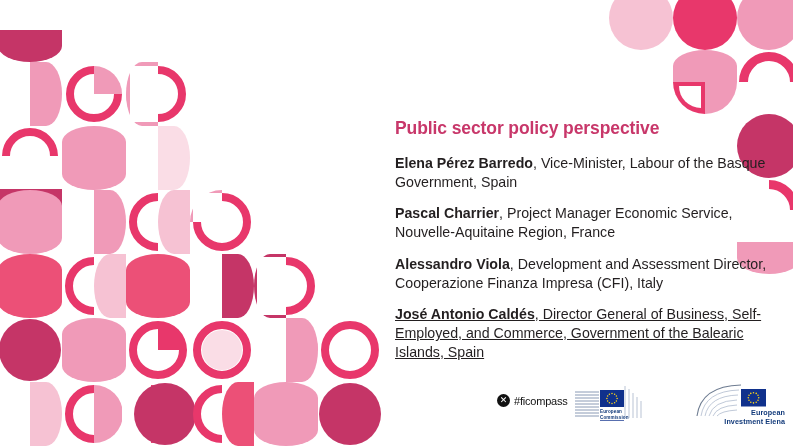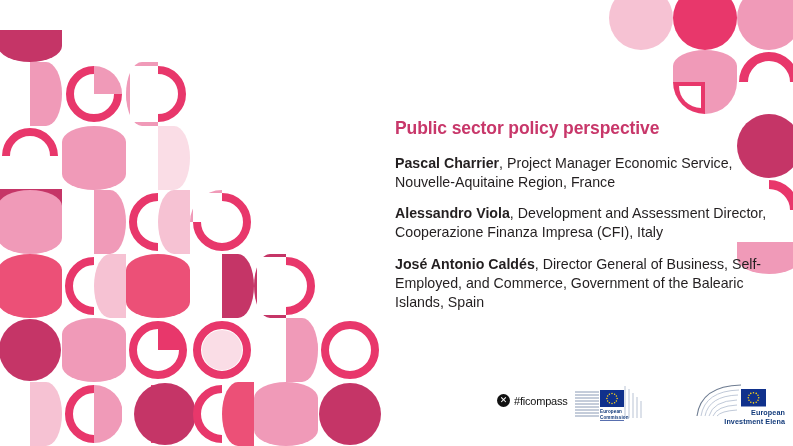--- a/index.html
+++ b/index.html
@@ -20,21 +20,21 @@
     position:absolute;left:395px;top:118px;width:390px;
   }
   #deck-title{
     font-size:17.5px;font-weight:bold;letter-spacing:-0.1px;
     line-height:1.25;margin:0 0 14px 0;
   }
   .speaker{
     font-size:14.2px;line-height:1.35;color:#231f20;margin:0 0 12px 0;
   }
   .speaker .nm{font-weight:bold;}
-  .speaker:last-child{margin-bottom:0;}
+  .speaker:last-child{margin-bottom:0;text-decoration:underline;}
 
   
   #footer{position:absolute;left:0;bottom:8px;width:793px;height:58px;}
   #hashtag{
     position:absolute;left:497px;top:14px;
     display:flex;align-items:center;gap:4px;
   }
   #hashtag .x-badge{
     width:13px;height:13px;border-radius:50%;background:#111;
     color:#fff;font-size:9px;font-weight:bold;line-height:13px;
@@ -143,20 +143,23 @@
       <div class="cell" style="left: 739px; top: 180px; width: 30px; height: 30px; background: rgb(255, 255, 255);"></div>
       <div class="cell" style="left: 739px; top: 210px; width: 30px; height: 30px; background: rgb(255, 255, 255);"></div>
       <div class="cell" style="left: 769px; top: 210px; width: 30px; height: 30px; background: rgb(255, 255, 255);"></div>
       <div class="cell" style="left: 737px; top: 242px; width: 64px; height: 32px; background: rgb(240, 154, 184); border-radius: 0px 0px 100% 100%;"></div>
     </div>
 
   <div id="content">
     <h1 id="deck-title" style="color: rgb(200, 55, 106);">Public sector policy perspective</h1>
 
     <p class="speaker">
+      <span class="nm">Elena Pérez Barredo</span><span class="rl">, Vice-Minister, Labour of the Basque Government, Spain</span>
+    </p>
+    <p class="speaker">
       <span class="nm">Pascal Charrier</span><span class="rl">, Project Manager Economic Service, Nouvelle-Aquitaine Region, France</span>
     </p>
     <p class="speaker">
       <span class="nm">Alessandro Viola</span><span class="rl">, Development and Assessment Director, Cooperazione Finanza Impresa (CFI), Italy</span>
     </p>
     <p class="speaker">
       <span class="nm">José Antonio Caldés</span><span class="rl">, Director General of Business, Self-Employed, and Commerce, Government of the Balearic Islands, Spain</span>
     </p>
   </div>
 

